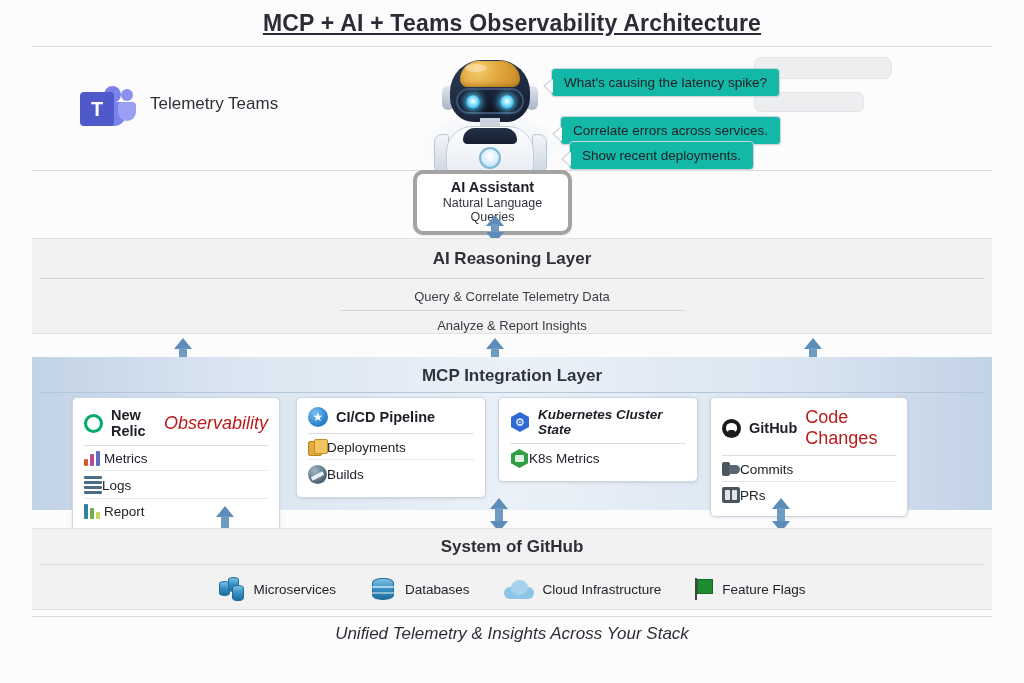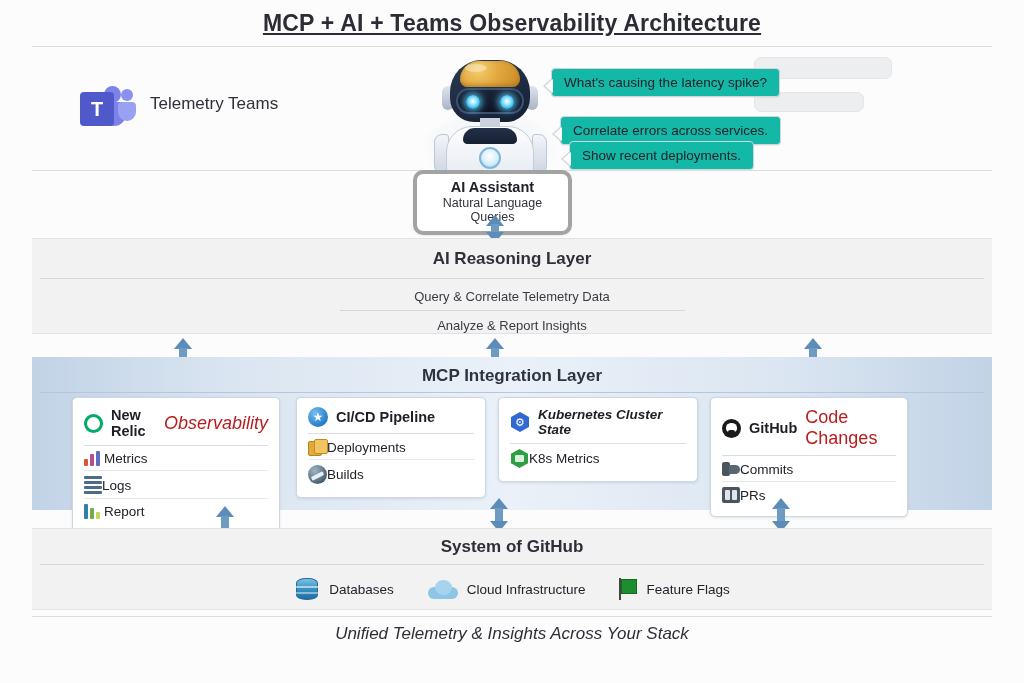--- a/index.html
+++ b/index.html
@@ -550,20 +550,28 @@
     <div class="head up"></div>
     <div class="shaft" style="top:10px; height:14px;"></div>
     <div class="head down"></div>
   </div>
 
   <div class="sos-band">
     <div class="sos-title">System of GitHub</div>
     <div class="sos-rule"></div>
     <div class="sos-items">
 
+      <div class="sos-item">
+        <span class="ico-micro">
+          <span class="db-cyl" style="left:0;top:4px;width:11px;height:15px;"></span>
+          <span class="db-cyl" style="left:9px;top:0px;width:11px;height:15px;"></span>
+          <span class="db-cyl" style="left:13px;top:8px;width:12px;height:16px;"></span>
+        </span>
+        <span>Microservices</span>
+      </div>
 
       <div class="sos-item">
         <span class="ico-dbs">
           <span class="db-cyl" style="left:2px;top:1px;width:22px;height:22px;border-radius:10px/5px;"></span>
           <span style="position:absolute;left:2px;top:9px;width:22px;height:2px;background:rgba(255,255,255,.55);"></span>
           <span style="position:absolute;left:2px;top:15px;width:22px;height:2px;background:rgba(255,255,255,.45);"></span>
         </span>
         <span>Databases</span>
       </div>
 

